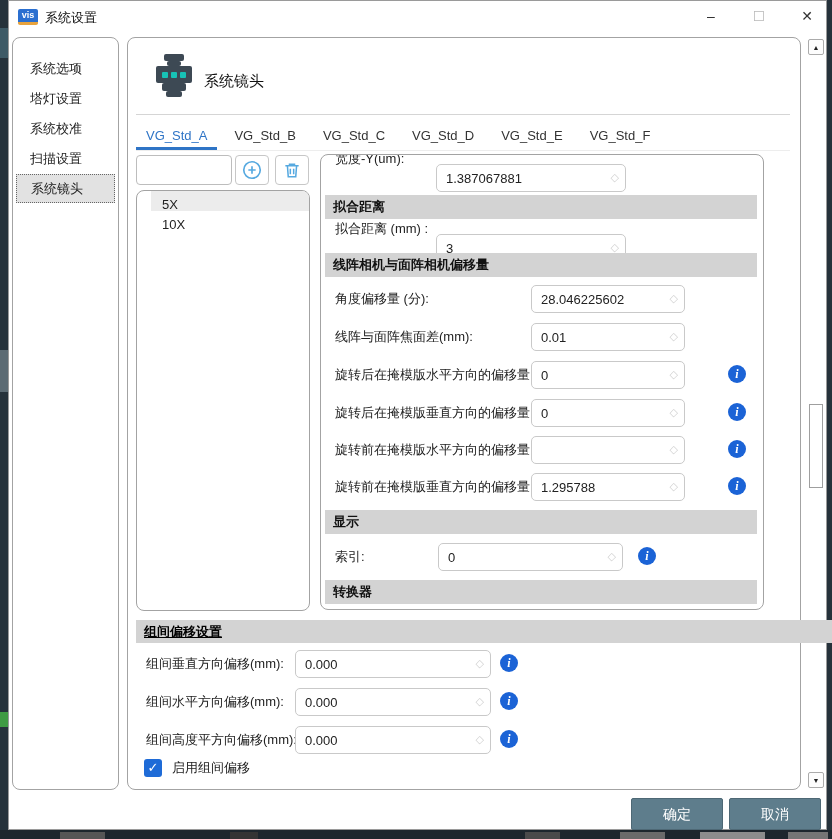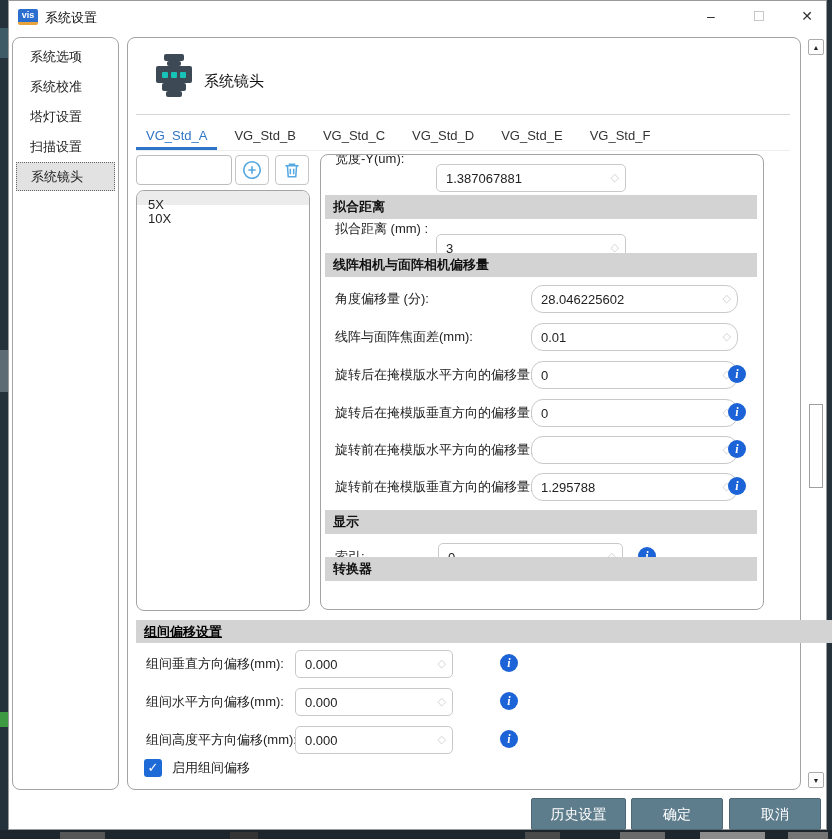--- a/index.html
+++ b/index.html
@@ -17,21 +17,21 @@
   .titlebar{position:absolute;left:0;top:0;width:100%;height:32px;background:#fff;}
   .appicon{position:absolute;left:9px;top:8px;width:20px;height:16px;background:#2a6fd0;border-bottom:3px solid #e8a33d;border-radius:2px;color:#fff;font-size:9px;font-weight:bold;text-align:center;line-height:13px;box-sizing:border-box;}
   .wtitle{position:absolute;left:36px;top:8px;font-size:13px;color:#111;}
   .wctrls{position:absolute;right:8px;top:2px;display:flex;gap:26px;}
   .wbtn{width:22px;height:26px;text-align:center;line-height:26px;font-size:14px;color:#333;cursor:default;}
   .wbtn.max{color:#b9b9b9;}
 
   
   .sidebar{position:absolute;left:3px;top:36px;width:107px;height:753px;border:1px solid #a3a3a3;border-radius:8px;background:#fff;box-sizing:border-box;}
   .side-item{position:relative;height:29px;line-height:29px;font-size:13px;color:#222;padding-left:14px;margin:1px 3px;}
-  .side-item:first-child{margin-top:4px;}
+  .side-item:first-child{margin-top:16px;}
   .side-item.selected{background:#e2e2e2;border:1px dotted #666;box-sizing:border-box;line-height:27px;}
 
   
   .main{position:absolute;left:118px;top:36px;width:674px;height:753px;border:1px solid #a3a3a3;border-radius:8px;background:#fff;box-sizing:border-box;}
   .lens{position:absolute;left:24px;top:16px;width:44px;height:52px;display:flex;flex-direction:column;align-items:center;}
   .lens div{background:#3d4954;border-radius:2px;}
   .l1{width:20px;height:7px;}
   .l2{width:14px;height:5px;}
   .l3{width:36px;height:17px;display:flex;align-items:center;justify-content:center;gap:3px;}
   .l3 .dot{display:block;width:6px;height:6px;background:#17c2b6;border-radius:1px;}
@@ -44,43 +44,43 @@
   .tab{font-size:13px;color:#333;padding:6px 10px 5px 10px;margin-right:7px;}
   .tab.selected{color:#2e74c6;border-bottom:3px solid #2e74c6;padding-bottom:2px;}
 
   .filter-box{position:absolute;left:8px;top:117px;width:96px;height:30px;border:1px solid #bdbdbd;border-radius:4px;box-sizing:border-box;}
   .filter-box input{width:100%;height:100%;border:none;outline:none;font-size:13px;padding:0 6px;box-sizing:border-box;background:transparent;}
   .tool-btn{position:absolute;top:117px;width:34px;height:30px;border:1px solid #c7c7c7;border-radius:4px;background:#fff;display:flex;align-items:center;justify-content:center;box-sizing:border-box;}
   .tool-btn.add{left:107px;}
   .tool-btn.del{left:147px;}
 
   .lens-list{position:absolute;left:8px;top:152px;width:174px;height:421px;border:1px solid #a3a3a3;border-radius:8px;background:#fff;overflow:hidden;box-sizing:border-box;}
-  .list-item{height:14px;line-height:28px;font-size:13px;color:#222;padding-left:11px;}
+  .list-item{height:20px;line-height:28px;font-size:13px;color:#222;padding-left:11px;margin-left:14px;}
   .list-item.selected{background:#ececec;}
 
   
   .viewport{position:absolute;left:192px;top:116px;width:444px;height:456px;border:1px solid #a3a3a3;border-radius:8px;background:#fff;overflow:hidden;box-sizing:border-box;}
   .sec-bar{position:absolute;left:4px;right:6px;height:24px;background:#d3d3d3;font-size:13px;font-weight:bold;color:#111;line-height:24px;padding-left:8px;}
   .frow{position:absolute;left:0;right:0;height:28px;}
   .flabel{position:absolute;left:14px;top:0;line-height:28px;font-size:13px;color:#222;white-space:nowrap;}
   .fld{position:absolute;top:0;height:28px;border:1px solid #c9c9c9;border-radius:5px;box-sizing:border-box;background:#fff;}
   .fld input{width:calc(100% - 22px);height:100%;border:none;outline:none;font-size:13px;padding:0 0 0 9px;background:transparent;color:#222;}
   .spin{position:absolute;right:6px;top:6px;font-size:11px;color:#cfcfcf;font-style:normal;}
   .fld-a{left:115px;width:190px;margin-top:19px;}
-  .fld-b{left:210px;width:207px;border-radius:12px;}
+  .fld-b{left:210px;width:154px;}
   .fld-c{left:117px;width:185px;}
   .info{position:absolute;top:4px;width:18px;height:18px;border-radius:50%;background:#1b63d6;color:#fff;font-size:12px;font-weight:bold;font-family:"Liberation Serif",serif;font-style:italic;text-align:center;line-height:18px;}
   .info-far{left:407px;}
   .info-mid{left:317px;}
 
   
   .gsec{position:absolute;left:8px;top:582px;width:708px;height:23px;background:#d3d3d3;font-size:13px;font-weight:bold;line-height:23px;padding-left:8px;box-sizing:border-box;text-decoration:underline;}
   .grow{position:absolute;left:8px;width:628px;height:28px;}
   .glabel{position:absolute;left:10px;line-height:28px;font-size:13px;color:#222;white-space:nowrap;}
-  .gfld{left:159px;width:158px;}
+  .gfld{left:159px;width:196px;}
   .ginfo{left:364px;}
   .chk-row{position:absolute;left:16px;top:720px;height:20px;display:flex;align-items:center;gap:10px;}
   .checkbox{width:18px;height:18px;background:#1e6bd7;border-radius:3px;color:#fff;font-size:13px;line-height:18px;text-align:center;}
   .chk-label{font-size:13px;color:#222;}
 
   
   .scrollbar{position:absolute;left:798px;top:36px;width:18px;height:753px;}
   .sb-btn{position:absolute;left:1px;width:16px;height:16px;border:1px solid #ababab;border-radius:2px;background:#fdfdfd;font-size:7px;color:#222;text-align:center;line-height:15px;box-sizing:border-box;}
   .sb-up{top:2px;}
   .sb-down{bottom:2px;}
@@ -121,22 +121,22 @@
       <div class="wtitle">系统设置</div>
       <div class="wctrls">
         <div class="wbtn">–</div>
         <div class="wbtn max">☐</div>
         <div class="wbtn">✕</div>
       </div>
     </div>
 
     <div class="sidebar">
       <div class="side-item">系统选项</div>
+      <div class="side-item">塔灯设置</div>
       <div class="side-item">系统校准</div>
-      <div class="side-item">塔灯设置</div>
       <div class="side-item">扫描设置</div>
       <div class="side-item selected">系统镜头</div>
     </div>
 
     <div class="main">
 
       <div class="lens">
         <div class="l1"></div>
           <div class="l2"></div>
         <div class="l3">
@@ -262,21 +262,21 @@
 
         <div class="frow" style="top:388px;">
           <span class="flabel">索引:</span>
           <span class="fld fld-c">
             <input value="0" style="">
             <i class="spin">◇</i>
           </span>
           <span class="info info-mid">i</span>
         </div>
 
-        <div class="sec-bar" style="top:402px;">转换器</div>
+        <div class="sec-bar" style="top:425px;">转换器</div>
       </div>
 
       <div class="gsec">组间偏移设置</div>
 
       <div class="grow" style="top:612px;">
         <span class="glabel">组间垂直方向偏移(mm):</span>
         <span class="fld gfld">
           <input value="0.000" style="">
           <i class="spin">◇</i>
         </span>
@@ -306,17 +306,16 @@
         <span class="chk-label">启用组间偏移</span>
       </div>
     </div>
 
     <div class="scrollbar">
       <div class="sb-btn sb-up">▲</div>
       <div class="sb-thumb"></div>
       <div class="sb-btn sb-down">▼</div>
     </div>
 
-    <div class="footer-btn btn-history">历史设置</div>
     <div class="footer-btn btn-ok">确定</div>
     <div class="footer-btn btn-cancel">取消</div>
   </div>
 </div>
 
 </body></html>

